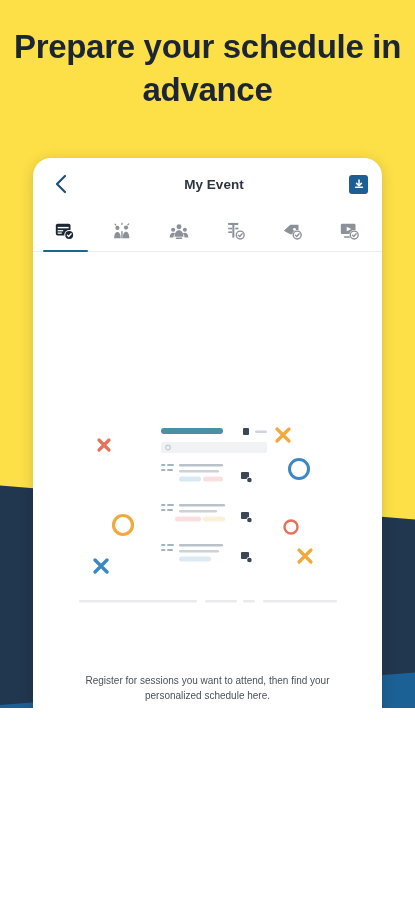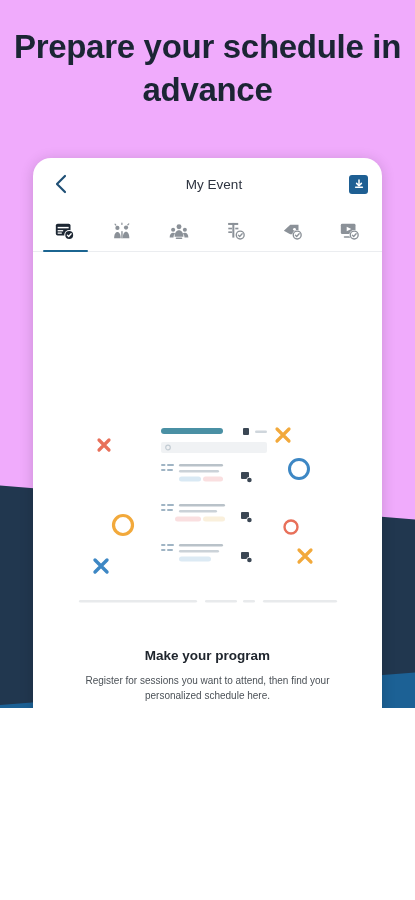--- a/index.html
+++ b/index.html
@@ -5,21 +5,21 @@
   html, body {
     margin: 0;
     padding: 0;
     background: #ffffff;
   }
   #app {
     position: relative;
     width: 415px;
     height: 708px;
     overflow: hidden;
-    background: #f0abfc;
+    background: #fde047;
     font-family: "Liberation Sans", sans-serif;
   }
 
   
   .bg-bands {
     position: absolute;
     inset: 0;
     z-index: 0;
   }
   .band-navy {
@@ -89,21 +89,21 @@
     align-items: center;
     justify-content: center;
     cursor: pointer;
   }
   .ph-title {
     position: absolute;
     left: 13px; right: 0;
     text-align: center;
     font-size: 13.5px;
     color: #2e3440;
-    font-weight: normal;
+    font-weight: bold;
     pointer-events: none;
   }
   .save-btn {
     margin-left: auto;
     width: 19px;
     height: 19px;
     background: #1e5f93;
     border-radius: 3px;
     display: flex;
     align-items: center;
@@ -359,17 +359,16 @@
 
           <g fill="#e8eaec">
             <rect x="2" y="178" width="118" height="2.6" rx="1.3"></rect>
             <rect x="128" y="178" width="32" height="2.6" rx="1.3"></rect>
             <rect x="166" y="178" width="12" height="2.6" rx="1.3"></rect>
             <rect x="186" y="178" width="74" height="2.6" rx="1.3"></rect>
           </g>
         </svg>
       </div>
 
-      <div class="empty-title">Make your program</div>
       <div class="empty-sub">Register for sessions you want to attend, then find your personalized schedule here.</div>
     </div>
   </div>
 </div>
 
 </body></html>

